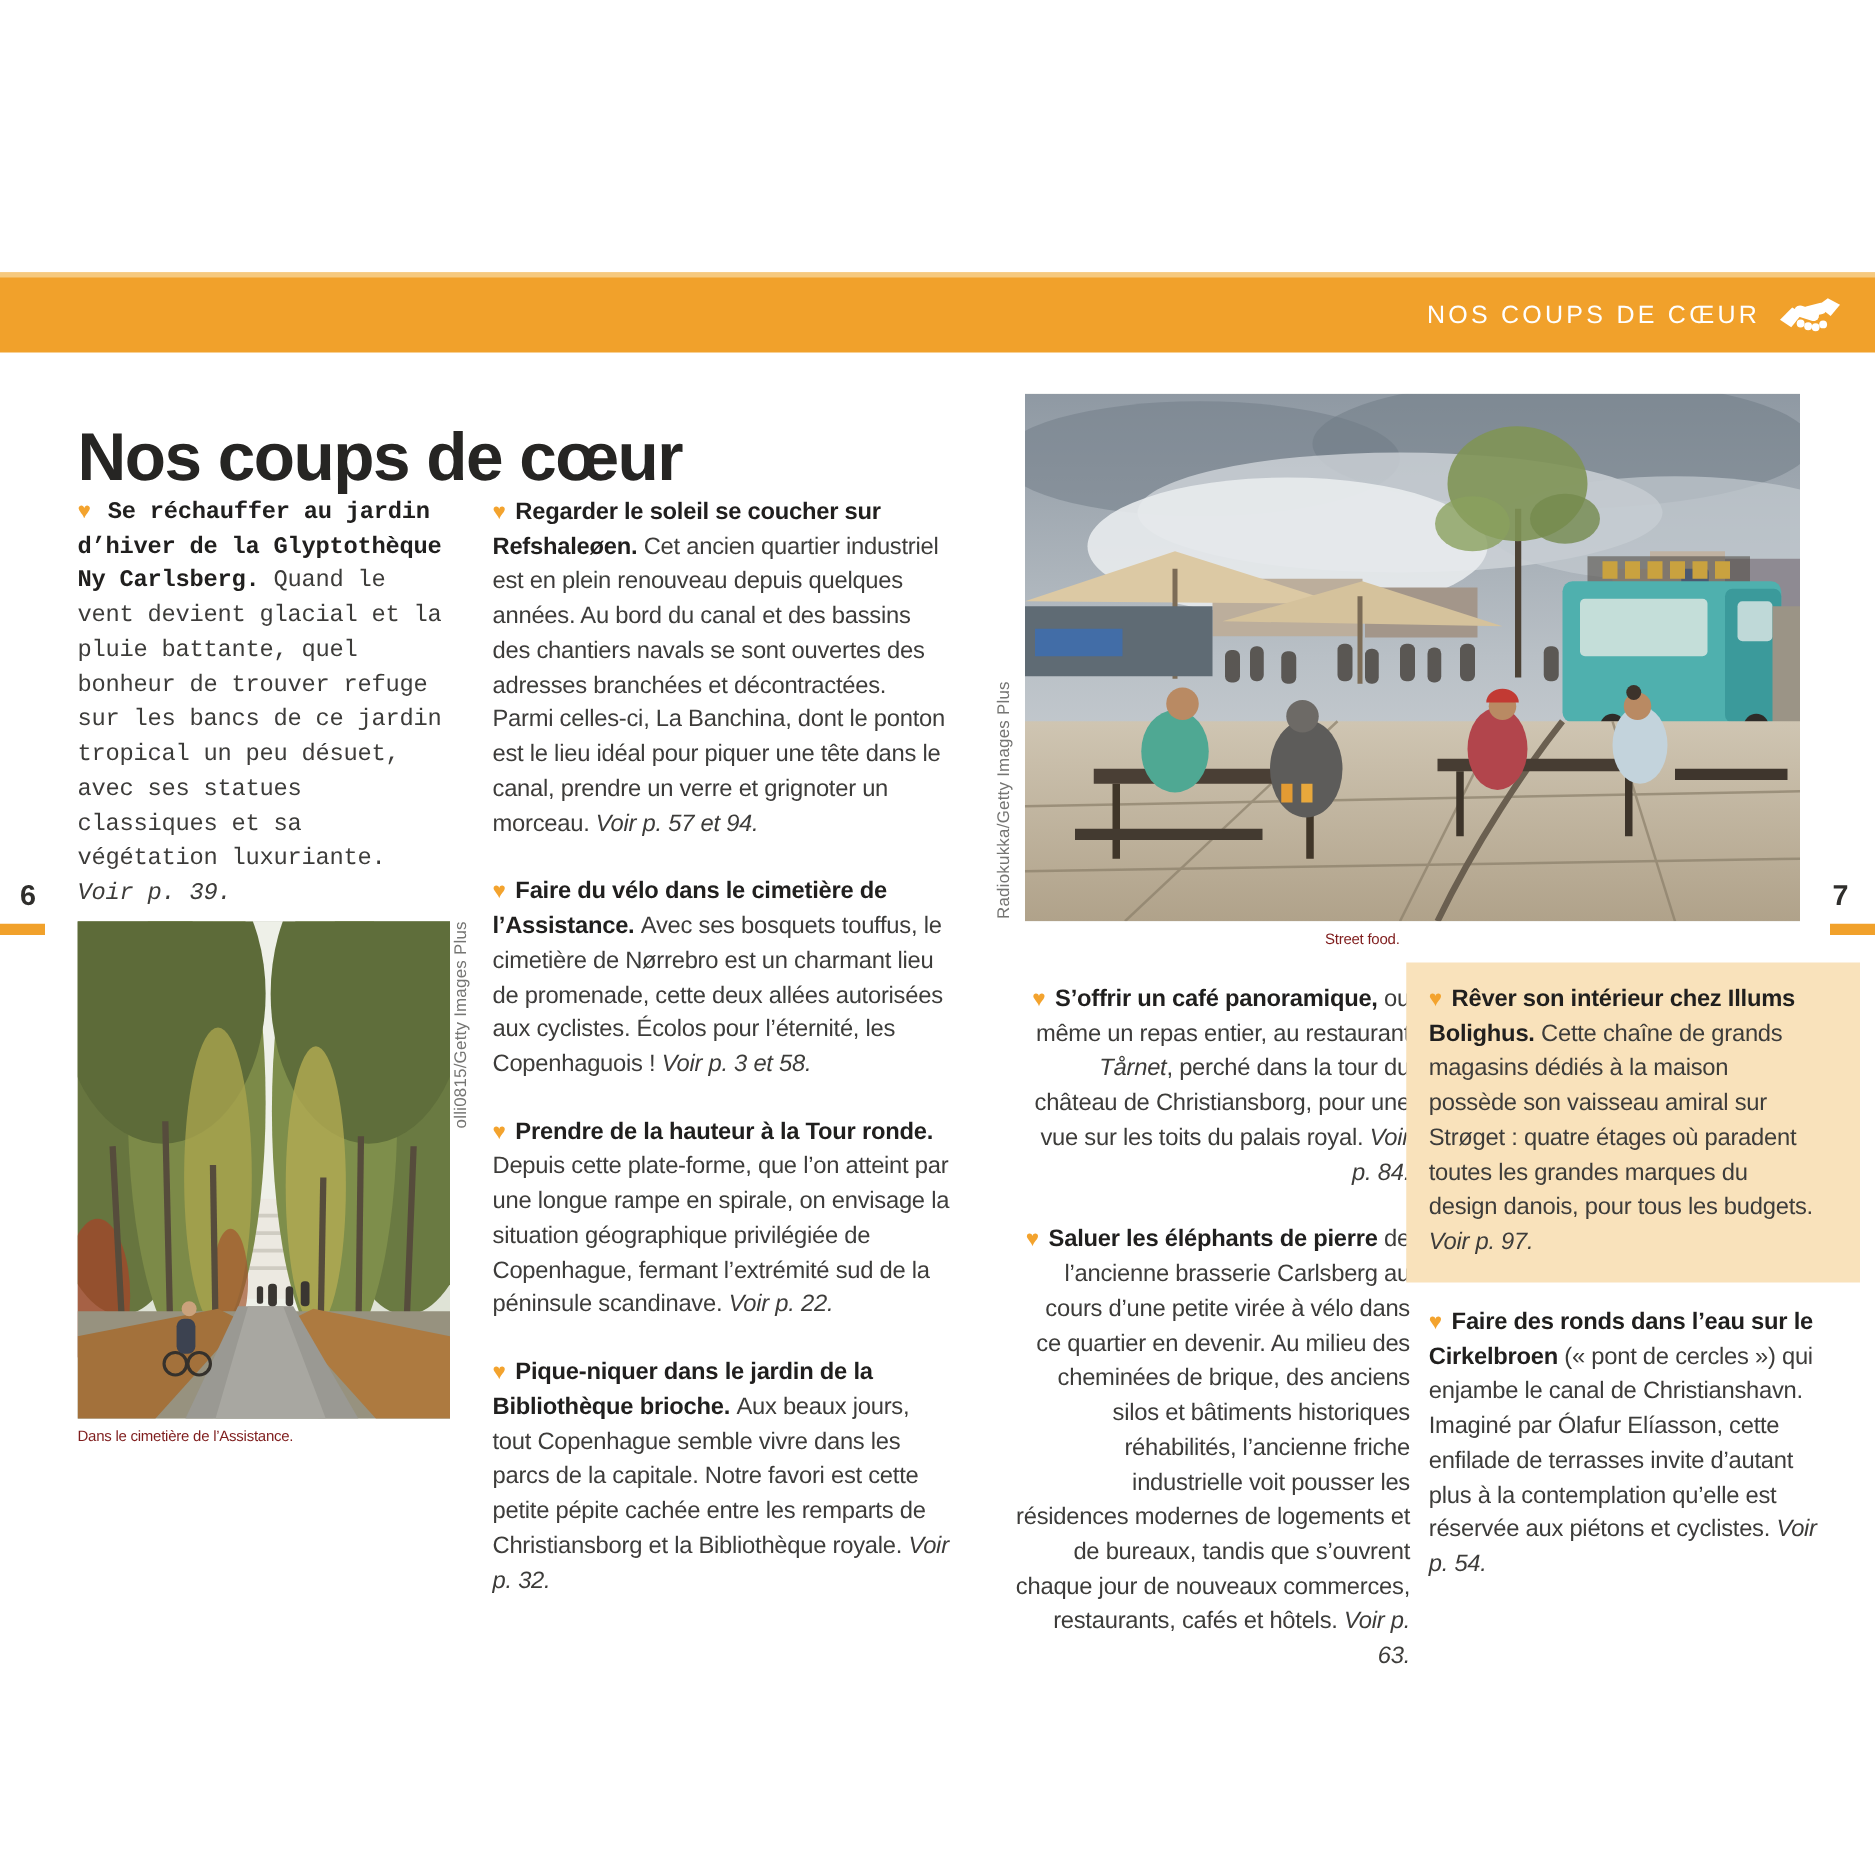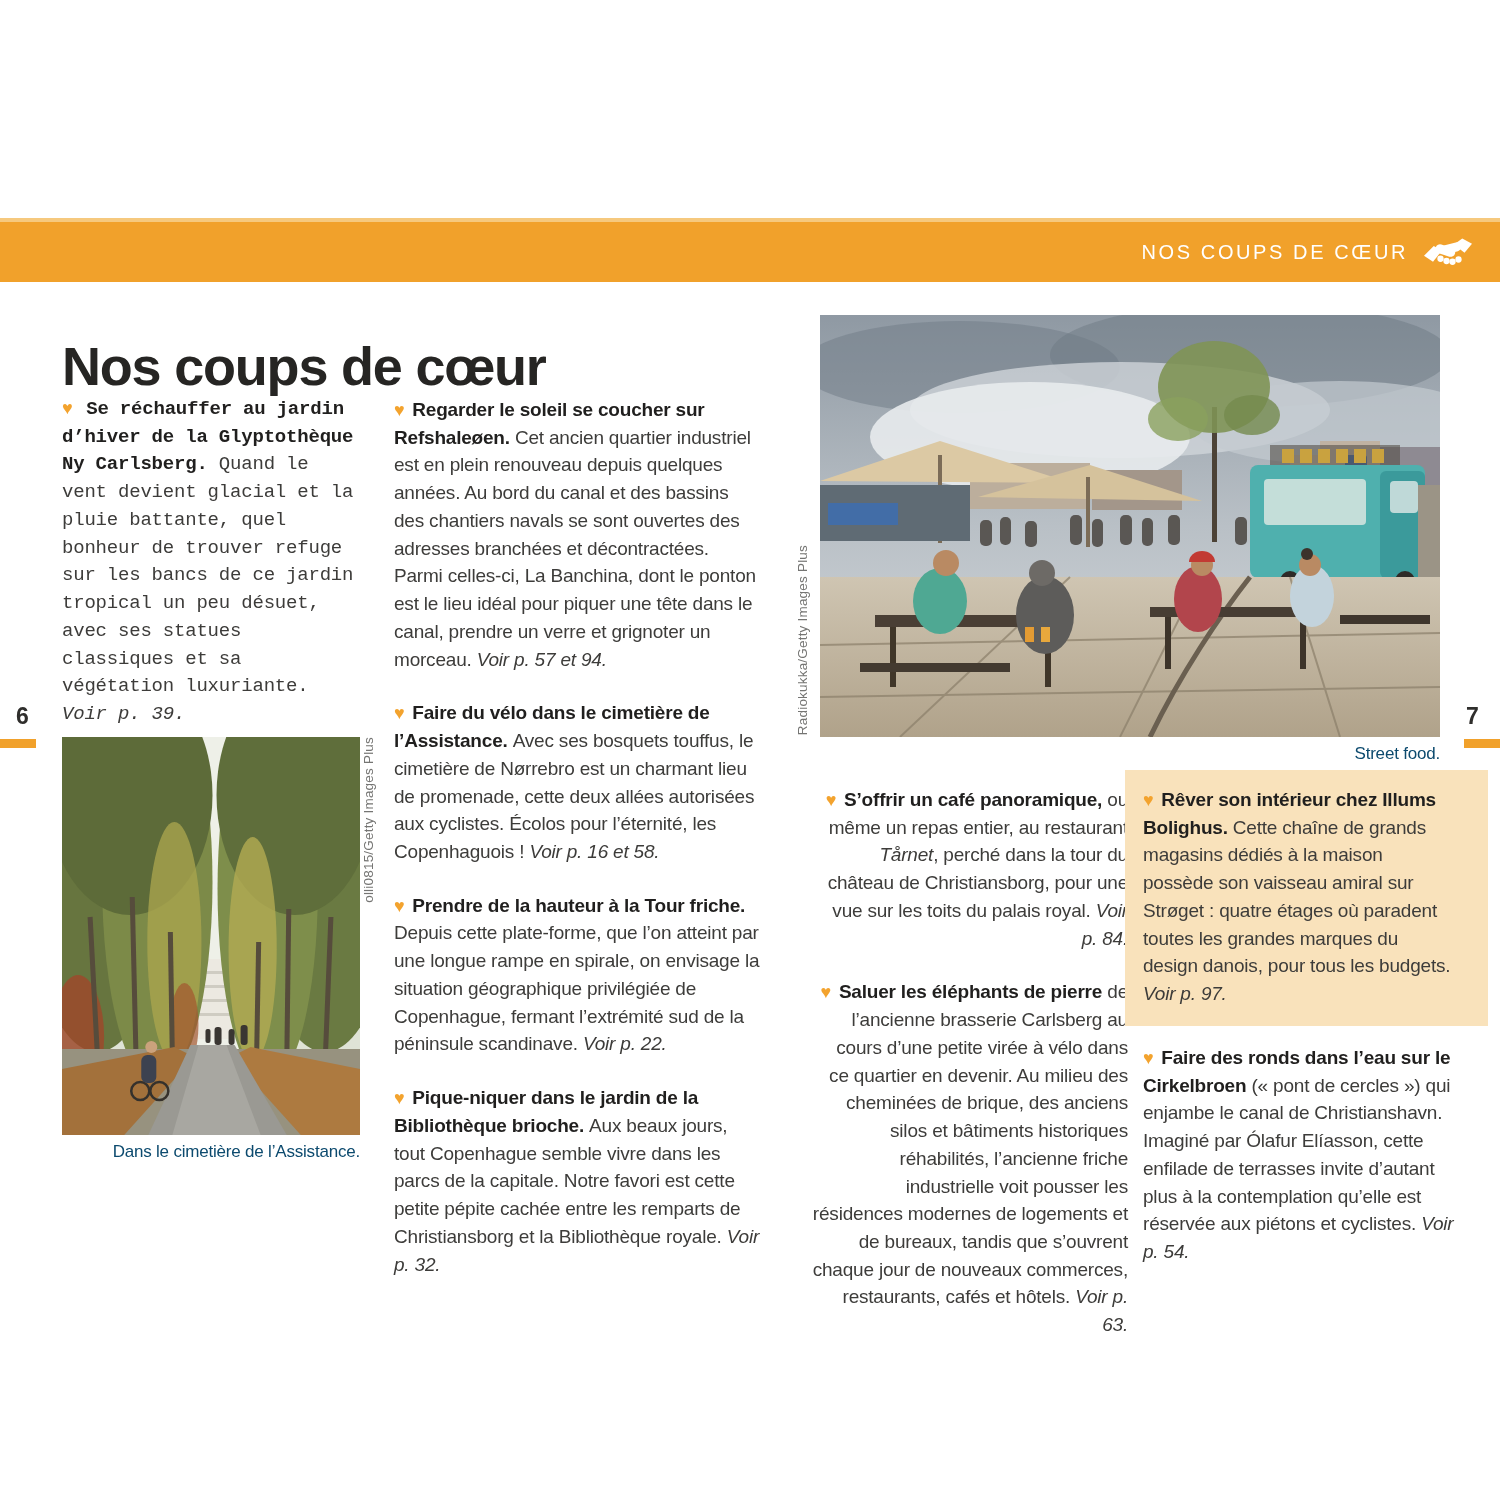--- a/index.html
+++ b/index.html
@@ -45,21 +45,21 @@
   .highlight-box{
     background:#F9E2BB;padding:16px 32px 8px 18px;margin:-16px -18px 18px -18px;
   }
   .highlight-box .item{margin-bottom:10px;}
   
   .photo{position:absolute;overflow:hidden;background:#d8d8d2;}
   #photo-left{left:62px;top:737px;width:298px;height:398px;}
   #photo-right{left:820px;top:315px;width:620px;height:422px;}
   .photo svg{display:block;width:100%;height:100%;}
   .caption{
-    position:absolute;font-size:17px;color:#0c4a6e;text-align:right;
+    position:absolute;font-size:12px;color:#7f1d1d;
     letter-spacing:-0.2px;
   }
   .caption-left{left:62px;top:1142px;width:298px;}
   .caption-right{left:1060px;top:744px;width:380px;}
   .credit-vert{
     position:absolute;writing-mode:vertical-rl;transform:rotate(180deg);
     font-size:13.5px;color:#757573;letter-spacing:0.2px;white-space:nowrap;
   }
   .credit-left{left:361px;top:737px;}
   .credit-right{left:795px;top:545px;}
@@ -91,24 +91,24 @@
     </div>
     <div class="item">
       <p class="item-text"><span class="heart">♥ </span><span class="lead">Savourer un roulé à la cannelle. </span><span>À Copenhague, pas une pâtisserie sans </span><em>kanelsnegle</em><span>, ces brioches traditionnelles à la cannelle et au sucre. Chacun a sa pâtisserie préférée. La nôtre ? </span><em>Lagkagehuset</em><span>, une chaîne si bien implantée à Copenhague qu’on</span></p>
     </div>
   </div>
 <div class="col lp-col2">
     <div class="item">
       <p class="item-text"><span class="heart">♥ </span><span class="lead">Regarder le soleil se coucher sur Refshaleøen. </span><span>Cet ancien quartier industriel est en plein renouveau depuis quelques années. Au bord du canal et des bassins des chantiers navals se sont ouvertes des adresses branchées et décontractées. Parmi celles-ci, La Banchina, dont le ponton est le lieu idéal pour piquer une tête dans le canal, prendre un verre et grignoter un morceau. </span><em>Voir p. 57 et 94.</em></p>
     </div>
     <div class="item">
-      <p class="item-text"><span class="heart">♥ </span><span class="lead">Faire du vélo dans le cimetière de l’Assistance. </span><span>Avec ses bosquets touffus, le cimetière de Nørrebro est un charmant lieu de promenade, cette deux allées autorisées aux cyclistes. Écolos pour l’éternité, les Copenhaguois ! </span><em>Voir p. 16 et 58.</em></p>
-    </div>
-    <div class="item">
-      <p class="item-text"><span class="heart">♥ </span><span class="lead">Prendre de la hauteur à la Tour friche. </span><span>Depuis cette plate-forme, que l’on atteint par une longue rampe en spirale, on envisage la situation géographique privilégiée de Copenhague, fermant l’extrémité sud de la péninsule scandinave. </span><em>Voir p. 22.</em></p>
+      <p class="item-text"><span class="heart">♥ </span><span class="lead">Faire du vélo dans le cimetière de l’Assistance. </span><span>Avec ses bosquets touffus, le cimetière de Nørrebro est un charmant lieu de promenade, cette deux allées autorisées aux cyclistes. Écolos pour l’éternité, les Copenhaguois ! </span><em>Voir p. 3 et 58.</em></p>
+    </div>
+    <div class="item">
+      <p class="item-text"><span class="heart">♥ </span><span class="lead">Prendre de la hauteur à la Tour ronde. </span><span>Depuis cette plate-forme, que l’on atteint par une longue rampe en spirale, on envisage la situation géographique privilégiée de Copenhague, fermant l’extrémité sud de la péninsule scandinave. </span><em>Voir p. 22.</em></p>
     </div>
     <div class="item">
       <p class="item-text"><span class="heart">♥ </span><span class="lead">Pique-niquer dans le jardin de la Bibliothèque brioche. </span><span>Aux beaux jours, tout Copenhague semble vivre dans les parcs de la capitale. Notre favori est cette petite pépite cachée entre les remparts de Christiansborg et la Bibliothèque royale. </span><em>Voir p. 32.</em></p>
     </div>
   </div>
 
 <div class="photo" id="photo-left">
   <svg viewBox="0 0 297 398" preserveAspectRatio="none" aria-hidden="true">
     <rect width="297" height="398" fill="#dfe3d6"></rect>
     <rect x="108" y="0" width="84" height="398" fill="#eef0e8"></rect>

